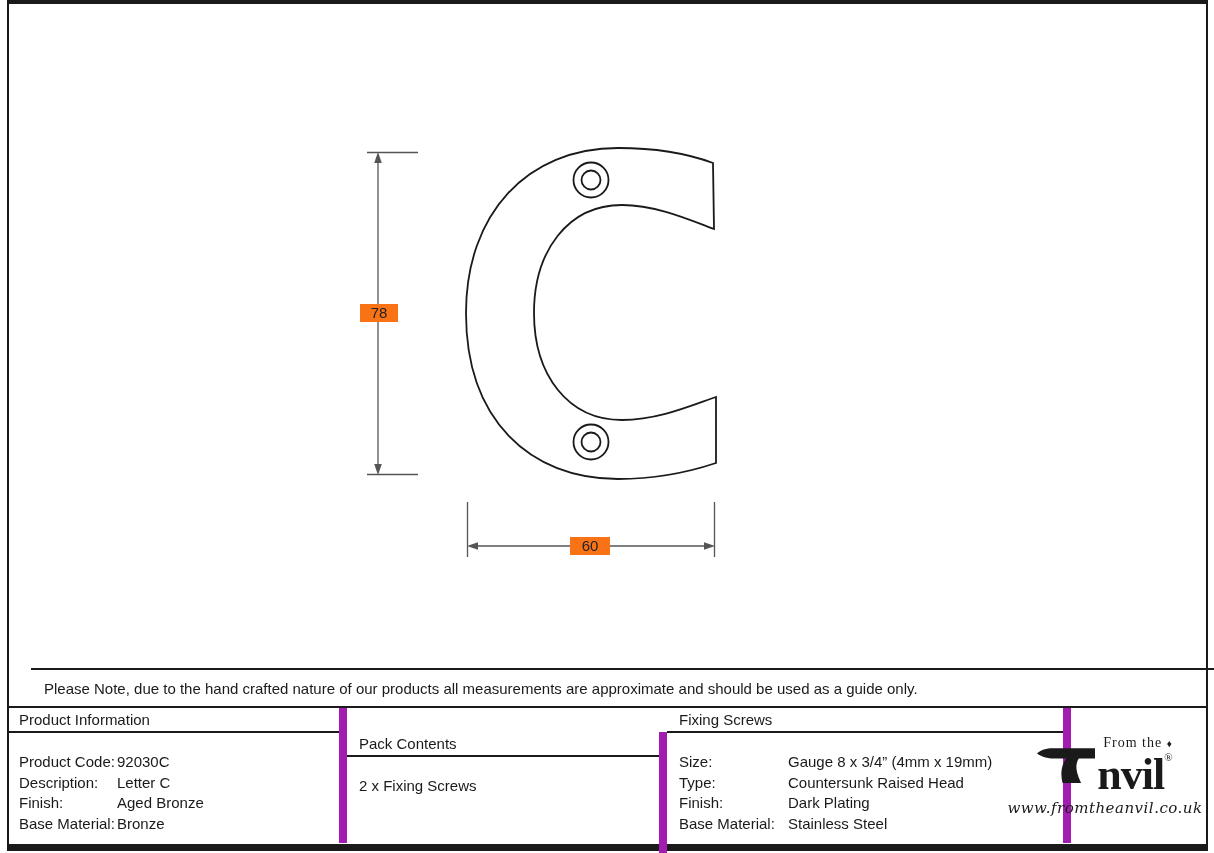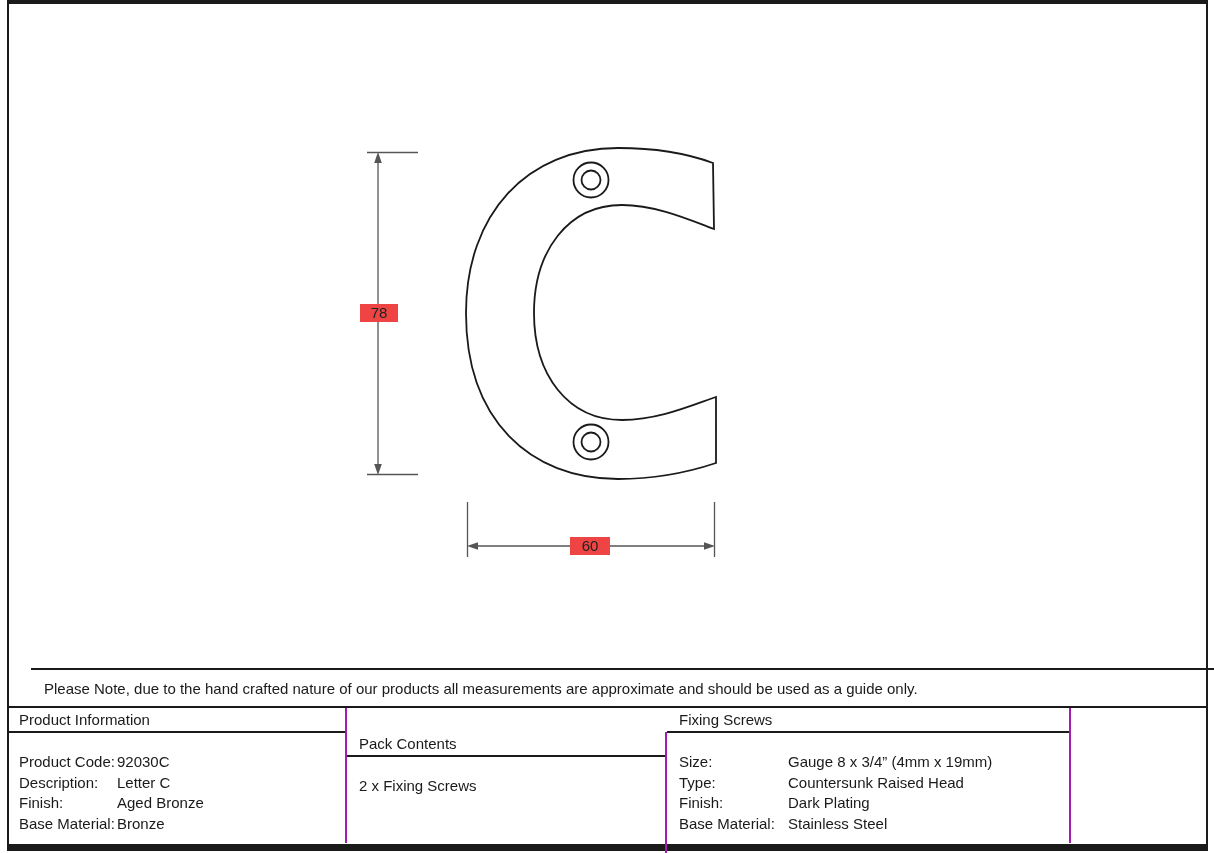--- a/index.html
+++ b/index.html
@@ -6,35 +6,35 @@
   html,body { width:1214px; height:853px; background:#ffffff; overflow:hidden;
               font-family:"Liberation Sans", sans-serif; color:#1a1a1a; }
 
   
   .frame { position:absolute; left:7px; top:0; width:1201px; height:851px;
            border:2px solid #1a1a1a; border-top-width:4px; border-bottom-width:7px; }
 
   
   .drawing-svg { position:absolute; left:0; top:0; width:1214px; height:668px; }
 
-  .dim-label { position:absolute; font-size:15px; color:#222; background:#ef4444;
+  .dim-label { position:absolute; font-size:15px; color:#222; background:#f97316;
                text-align:center; padding:0 4px; line-height:18px; }
   #dim-height-label { left:360px; top:304px; width:38px; }
   #dim-width-label  { left:570px; top:537px; width:40px; }
 
   
   .note-row { position:absolute; left:7px; top:668px; width:1201px; height:38px;
               border-top:2px solid #1a1a1a; display:flex; align-items:center;
               padding-left:13px; font-size:15px;margin-left:24px; }
 
   
   .spec-table { position:absolute; left:7px; top:706px; width:1201px; height:137px;
                 border-top:2px solid #1a1a1a; }
   .col { position:absolute; top:0; height:135px; }
-  .col-border { border-right:2px solid #a21caf; }
+  .col-border { border-right:8px solid #a21caf; }
   #col-product { left:0; width:340px; }
   #col-pack    { left:340px; width:320px;margin-top:24px; }
   #col-screws  { left:660px; width:404px; }
   #col-logo    { left:995px; width:206px; }
   .col-header { height:25px; border-bottom:2px solid #1a1a1a; display:flex;
                 align-items:center; padding-left:12px; font-size:15px; }
   .col-body { padding:19px 0 0 12px; font-size:15px; }
   .kv-row { display:flex; line-height:20.5px; }
   .kv-label { width:98px; flex:none; }
   #col-screws .kv-label { width:109px; }
@@ -150,14 +150,36 @@
         <span class="kv-label">Finish:</span>
         <span class="kv-value">Dark Plating</span>
       </div>
       <div class="kv-row">
         <span class="kv-label">Base Material:</span>
         <span class="kv-value">Stainless Steel</span>
       </div>
     </div>
   </div>
 
+  <div class="col" id="col-logo">
+    <div class="logo-cell">
+      <div class="logo-row">
+        <svg class="anvil-glyph" viewBox="0 0 100 74" xmlns="http://www.w3.org/2000/svg">
+          <path fill="#1a1a1a" d="M0 17 C6 11 16 8 28 8 L100 8 L100 26 L72 26
+                   C66 36 66 46 76 68 L44 68
+                   C40 52 42 38 50 26 L34 26
+                   C20 26 8 23 0 17 Z"></path>
+        </svg>
+        <div class="logo-stack">
+          <div class="from-the">
+            <span>From the</span>
+            <span class="diamond">♦</span>
+          </div>
+          <div>
+            <span class="brand-word">nvil</span><span class="reg-mark">®</span>
+          </div>
+        </div>
+      </div>
+      <div class="website">www.fromtheanvil.co.uk</div>
+    </div>
+  </div>
 
 </div>
 
 </body></html>

